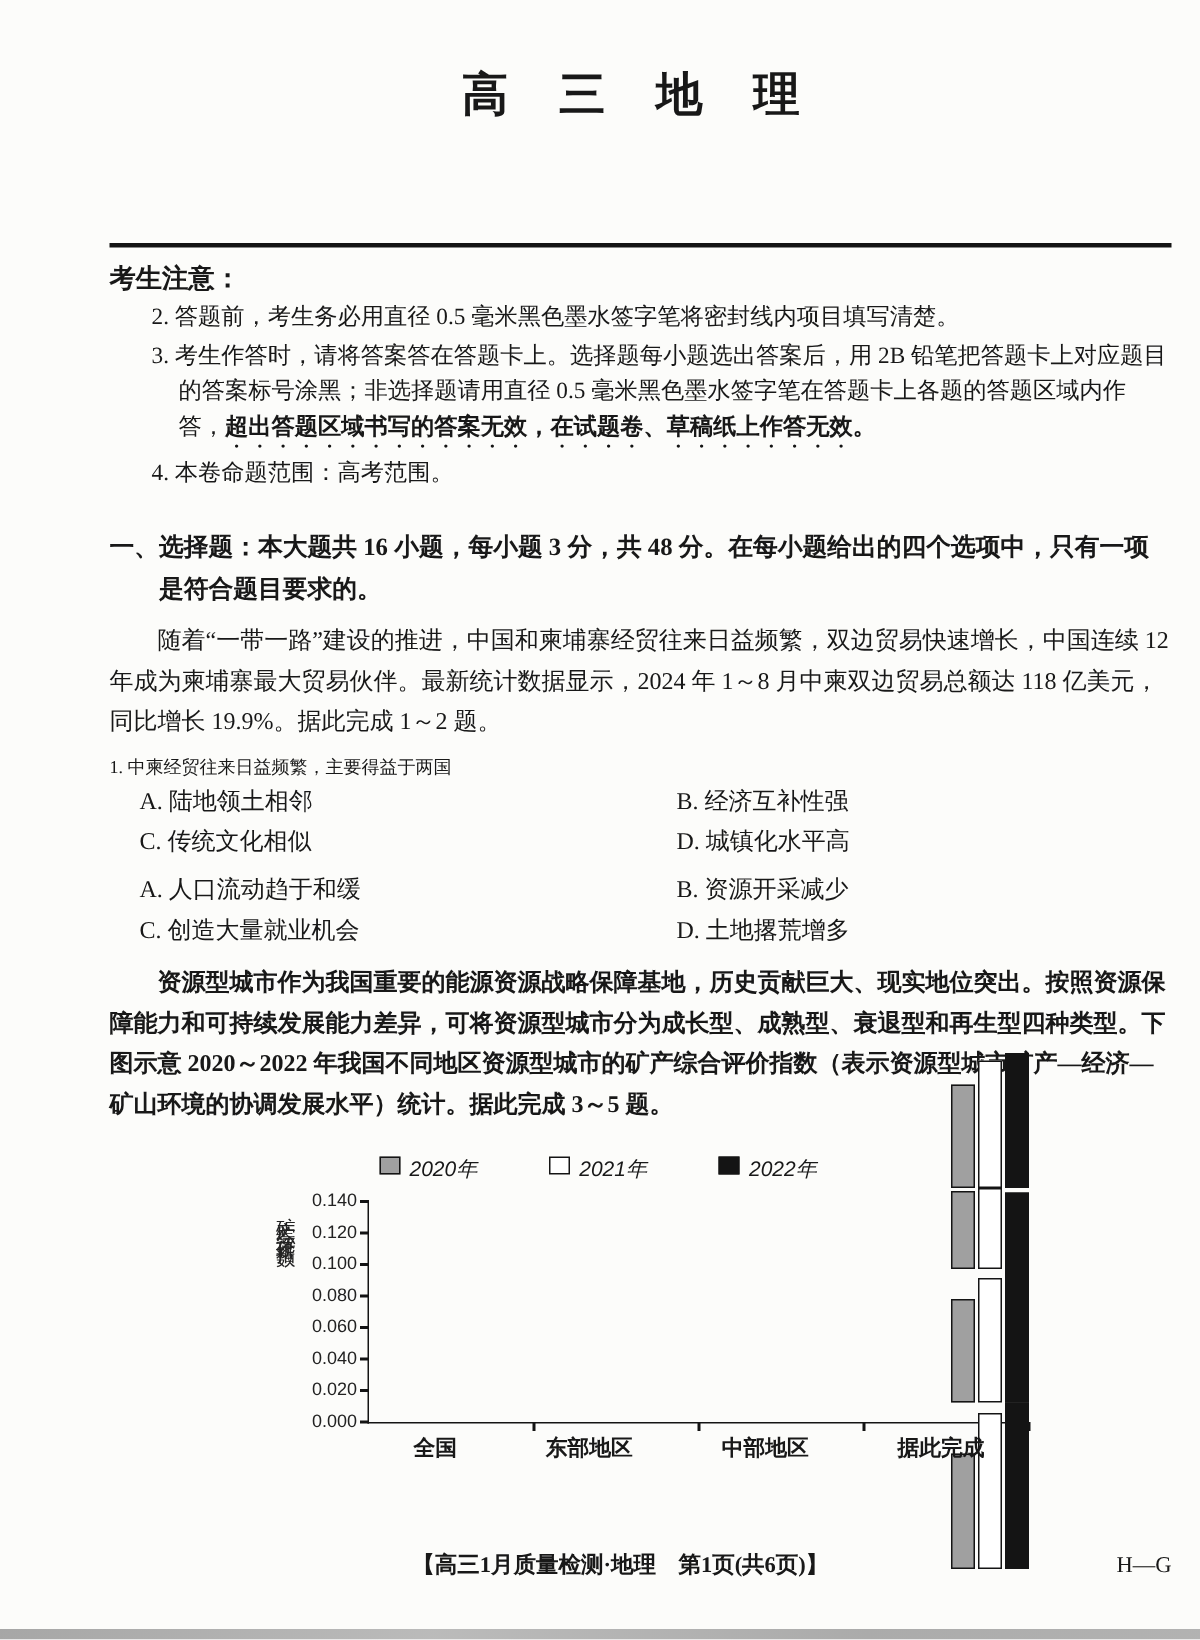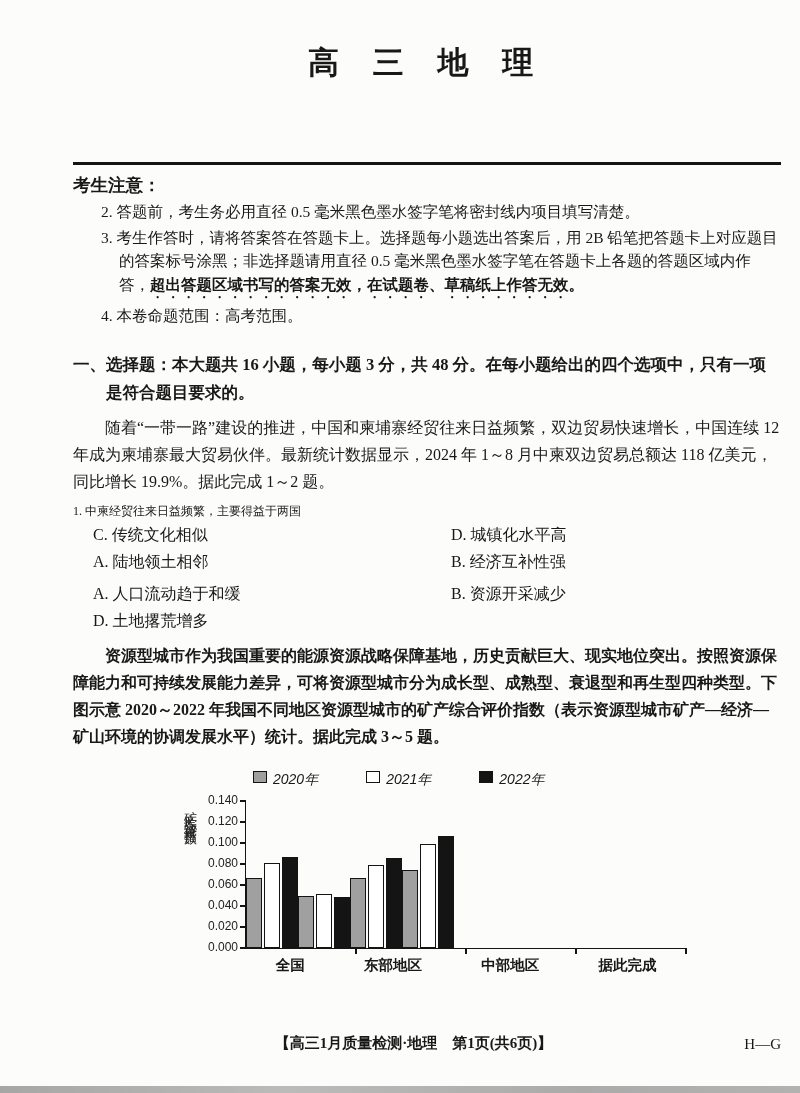--- a/index.html
+++ b/index.html
@@ -46,22 +46,23 @@
   .ylab{
     writing-mode:vertical-rl;text-orientation:upright;
     font-size:13px;letter-spacing:3px;height:147px;display:flex;align-items:center;
     margin-top:0;color:#222;
   }
   .yticks{position:relative;width:46px;height:147px;font-size:12px;font-family:"Liberation Sans","DejaVu Sans",sans-serif;}
   .ytick{position:absolute;right:7px;color:#222;}
   .plot{
     position:relative;width:440px;height:147px;
     border-left:1.5px solid #141414;border-bottom:1.5px solid #141414;
-    display:flex;align-items:flex-end;justify-content:flex-start;
+    display:flex;align-items:flex-end;justify-content:center;
     box-sizing:content-box;
+    flex-direction:column;
   }
   .bar-group{display:flex;align-items:flex-end;gap:2px;}
   .bar{width:16px;border:1.2px solid #141414;box-sizing:border-box;}
   .ymark{position:absolute;left:-6px;width:6px;height:1.5px;background:#141414;}
   .xmark{position:absolute;bottom:-6px;height:6px;width:1.5px;background:#141414;}
   .xlabels{
     position:absolute;top:100%;left:0;width:100%;display:flex;justify-content:space-around;
     padding-top:8px;font-size:14.5px;font-weight:bold;
   }
   
@@ -89,35 +90,36 @@
       <div class="notice-item">4. 本卷命题范围：高考范围。</div>
     </div>
 
     <div class="section-heading">一、选择题：本大题共 16 小题，每小题 3 分，共 48 分。在每小题给出的四个选项中，只有一项是符合题目要求的。</div>
 
     <p class="passage">随着“一带一路”建设的推进，中国和柬埔寨经贸往来日益频繁，双边贸易快速增长，中国连续 12 年成为柬埔寨最大贸易伙伴。最新统计数据显示，2024 年 1～8 月中柬双边贸易总额达 118 亿美元，同比增长 19.9%。据此完成 1～2 题。</p>
 
     <div class="question">
       <div class="stem">1. 中柬经贸往来日益频繁，主要得益于两国</div>
       <div class="opt-row">
+        <span class="opt-left">A. 陆地领土相邻</span>
+        <span class="opt-right">B. 经济互补性强</span>
+      </div>
+      <div class="opt-row">
         <span class="opt-left">C. 传统文化相似</span>
         <span class="opt-right">D. 城镇化水平高</span>
       </div>
-      <div class="opt-row">
-        <span class="opt-left">A. 陆地领土相邻</span>
-        <span class="opt-right">B. 经济互补性强</span>
-      </div>
     </div>
 
     <div class="question">
       <div class="opt-row">
         <span class="opt-left">A. 人口流动趋于和缓</span>
         <span class="opt-right">B. 资源开采减少</span>
       </div>
       <div class="opt-row">
+        <span class="opt-left">C. 创造大量就业机会</span>
         <span class="opt-right">D. 土地撂荒增多</span>
       </div>
     </div>
 
     <p class="passage bold">资源型城市作为我国重要的能源资源战略保障基地，历史贡献巨大、现实地位突出。按照资源保障能力和可持续发展能力差异，可将资源型城市分为成长型、成熟型、衰退型和再生型四种类型。下图示意 2020～2022 年我国不同地区资源型城市的矿产综合评价指数（表示资源型城市矿产—经济—矿山环境的协调发展水平）统计。据此完成 3～5 题。</p>
 
     <div class="chart">
       <div class="legend">
           <span class="legend-item">
             <span class="swatch" style="background: rgb(160, 160, 160);"></span>

